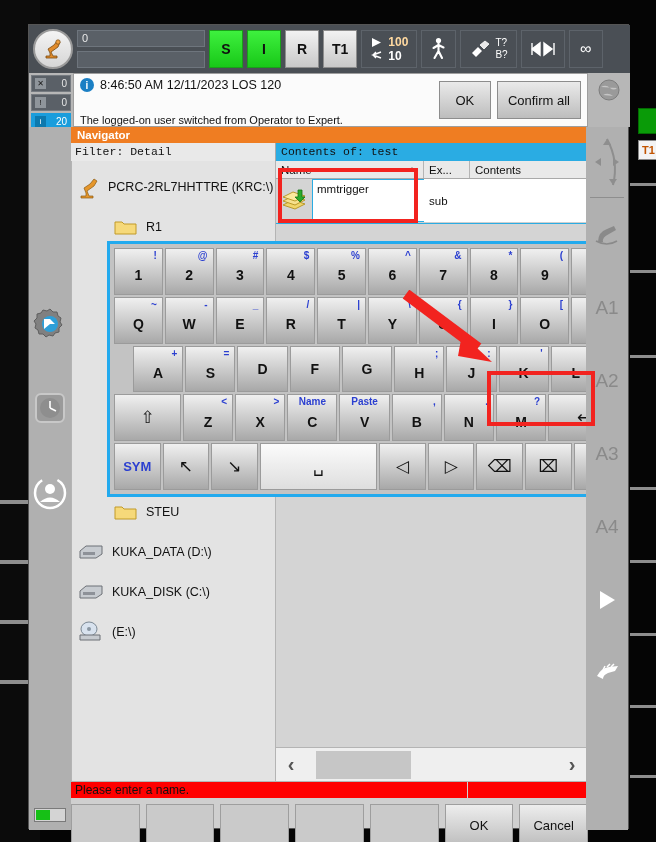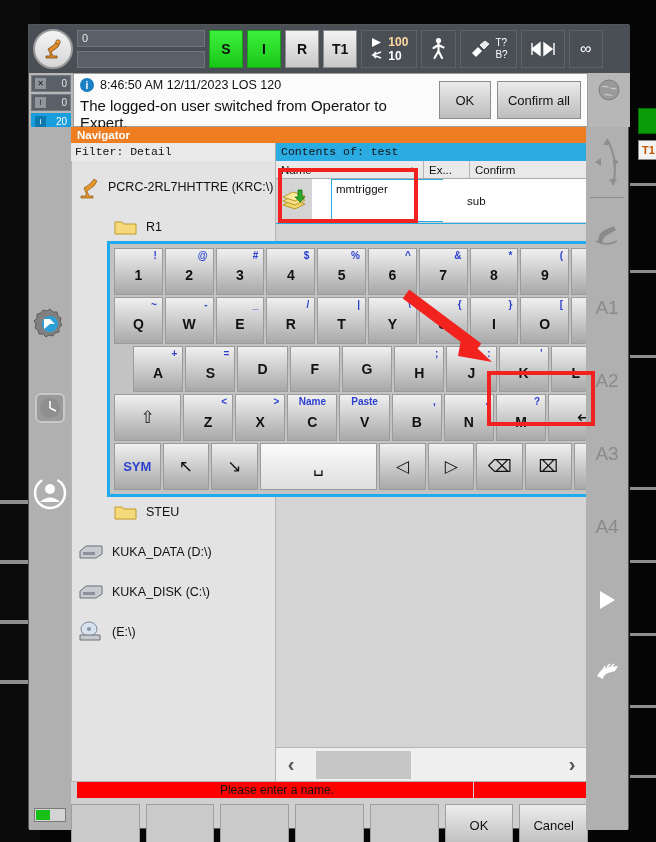--- a/index.html
+++ b/index.html
@@ -63,21 +63,21 @@
   }
   .mc .ic { width:11px; height:11px; display:flex; align-items:center; justify-content:center;
     background:#8f959b; color:#1a1a1a; font-size:8px; line-height:11px; }
   .mc.active { background:#1a9ddc; border-color:#1a9ddc; color:#fff; }
   .mc.active .ic { background:#0d79ae; color:#fff; }
   .msgbox {
     flex:1; background:#fbfbfb; border:1px solid #9e9e9e; display:flex; align-items:stretch;
   }
   .msgtext { flex:1; padding:4px 6px; }
   .msgline1 { font-size:12.5px; color:#111; display:flex; align-items:center; gap:6px; }
-  .msgline2 { font-size:15px; color:#111; margin-top:5px; }
+  .msgline2 { font-size:11px; color:#111; margin-top:22px; }
   .info-ico {
     width:14px; height:14px; border-radius:50%; background:#1b7fc4; color:#fff;
     font-size:10px; font-weight:bold; display:inline-flex; align-items:center; justify-content:center;
   }
   .msgbtns { display:flex; align-items:center; gap:6px; padding:0 6px; }
   .mbtn {
     min-width:52px; height:38px; padding:0 10px;
     background:linear-gradient(#eaeaea,#bdbdbd); border:1px solid #8d8d8d;
     font-size:13px; color:#111; display:flex; align-items:center; justify-content:center;
   }
@@ -106,21 +106,21 @@
   .tnode.ind { padding-left:42px; }
   .contents { flex:1; background:#d4d4d4; border:1px solid #b4b4b4; border-top:none; border-left:none;
     display:flex; flex-direction:column; }
   .cheader { display:flex; height:18px; background:#e9e9e9; border-bottom:1px solid #a9a9a9; }
   .ch { font-size:11.5px; color:#111; line-height:18px; padding-left:5px; border-right:1px solid #b4b4b4; position:relative; }
   .ch.name { width:148px; }
   .ch.ext { width:46px; }
   .ch.cmt { flex:1; border-right:none; }
   .sortcaret { position:absolute; right:6px; top:6px; width:0;height:0;
     border-left:5px solid transparent;border-right:5px solid transparent;border-bottom:5px solid #8a8a8a; }
-  .crow { display:flex; height:44px; background:#fff; border-bottom:1px solid #cfcfcf;gap:19px; }
+  .crow { display:flex; height:44px; background:#fff; border-bottom:1px solid #cfcfcf; }
   .cicon { width:36px; background:#d4d4d4; display:flex; align-items:center; justify-content:center; }
   .cnameinput {
     width:112px; background:#fff; border:1px solid #2aace3; border-right:none;
     font-size:11.5px; color:#111; padding:3px 4px;
   }
   .cext { width:46px; background:#fff; font-size:11.5px; line-height:44px; padding-left:5px; color:#111; }
   .ccmt { flex:1; background:#fff; }
   .cfill { flex:1; background:#d4d4d4; border-top:1px solid #2aace3; }
   .hscroll { height:34px; background:#efefef; border-top:1px solid #b4b4b4;
     display:flex; align-items:center; justify-content:space-between; position:relative; }
@@ -154,22 +154,22 @@
   .k-space { flex:2.6; }
   .spacer-l { width:17px; }
   .spacer-r { width:17px; }
 
   
   .redbox { position:absolute; border:4px solid #f2231f; pointer-events:none; }
   .arrow-svg { position:absolute; pointer-events:none; }
 
   
   .errbar {
-    position:absolute; left:48px; top:757px; width:517px; height:16px;
-    background:#ff0000; display:flex;text-align:center;
+    position:absolute; left:42px; top:757px; width:517px; height:16px;
+    background:#ff0000; display:flex;
   }
   .errtext { flex:1; color:#111; font-size:12px; line-height:16px; padding-left:4px; border-right:1px solid #cfcfcf; }
   .errright { width:120px; }
 
   
   .btnbar {
     position:absolute; left:42px; top:778px; width:517px; height:44px;
     display:flex; align-items:center; gap:6px;
   }
   .softkey { flex:1; height:42px; background:#cacaca; border:1px solid #9e9e9e; }
@@ -390,21 +390,21 @@
           </div>
         </div>
 
         <div class="contents">
           <div class="cheader">
             <div class="ch name">
               <span>Name</span>
               <span class="sortcaret"></span>
             </div>
             <div class="ch ext">Ex...</div>
-            <div class="ch cmt">Confirm</div>
+            <div class="ch cmt">Contents</div>
           </div>
 
           <div class="crow">
             <div class="cicon">
               <svg width="26" height="26" viewBox="0 0 26 26">
                 <path d="M2 17 L12 12 L24 16 L14 21 Z" fill="#f0d56a" stroke="#b3921f" stroke-width="0.9"></path>
                 <path d="M2 13 L12 8 L24 12 L14 17 Z" fill="#f6e08c" stroke="#b3921f" stroke-width="0.9"></path>
                 <path d="M2 9 L12 4 L24 8 L14 13 Z" fill="#faea9e" stroke="#b3921f" stroke-width="0.9"></path>
                 <path d="M17 2 L21 2 L21 9 L24 9 L19 14 L14 9 L17 9 Z" fill="#2aaa2a" stroke="#157515" stroke-width="0.8"></path>
               </svg>

